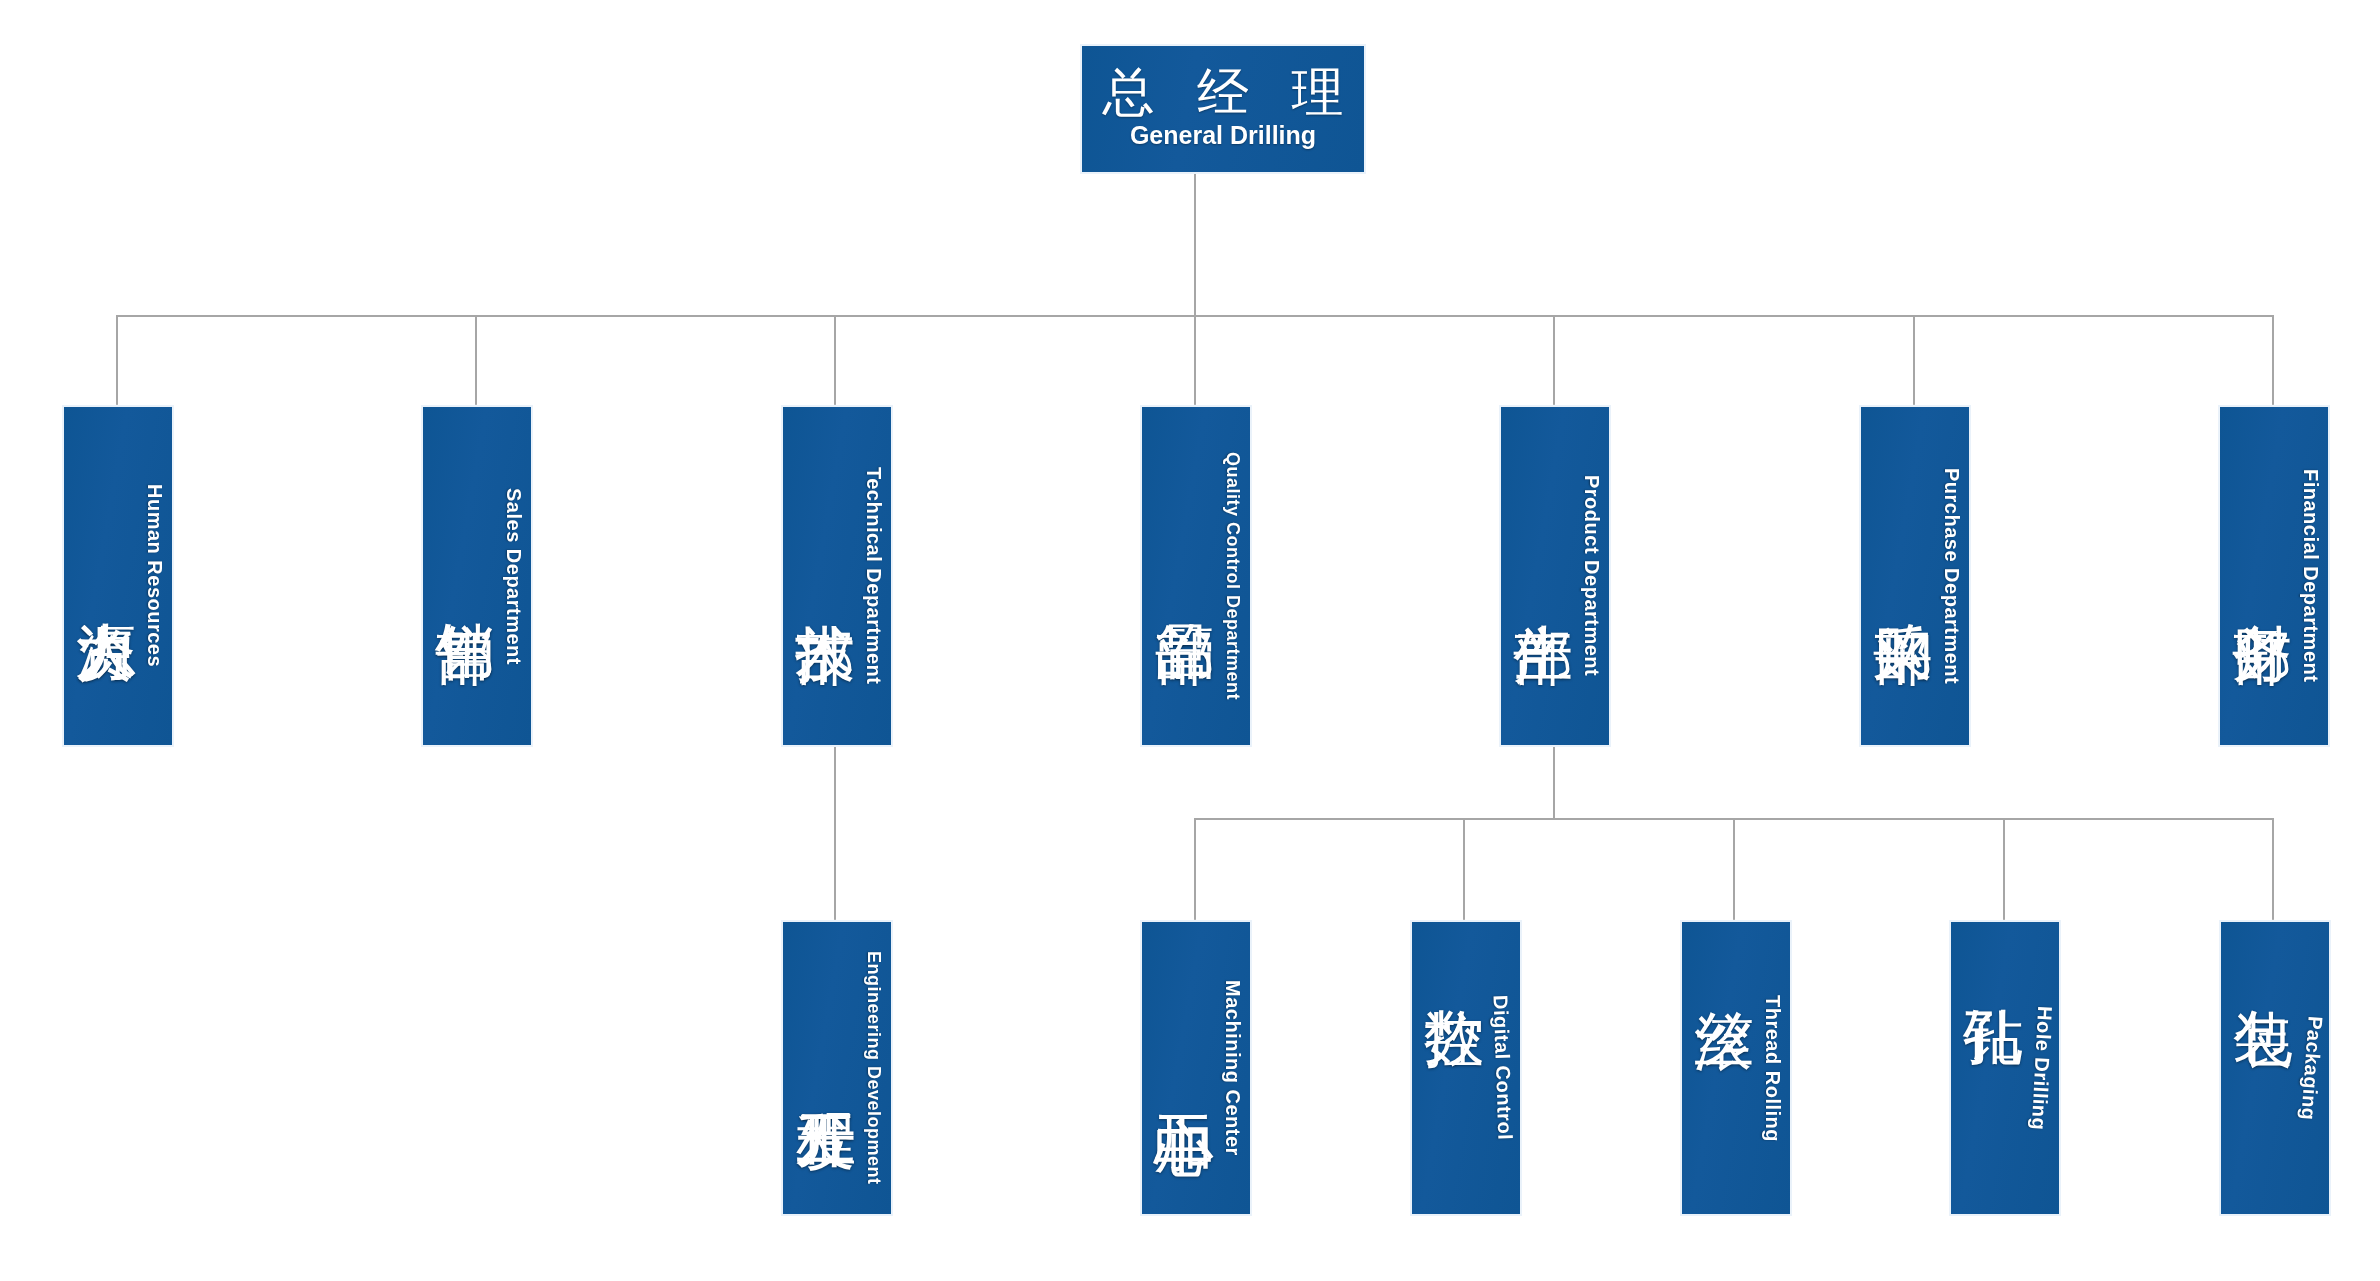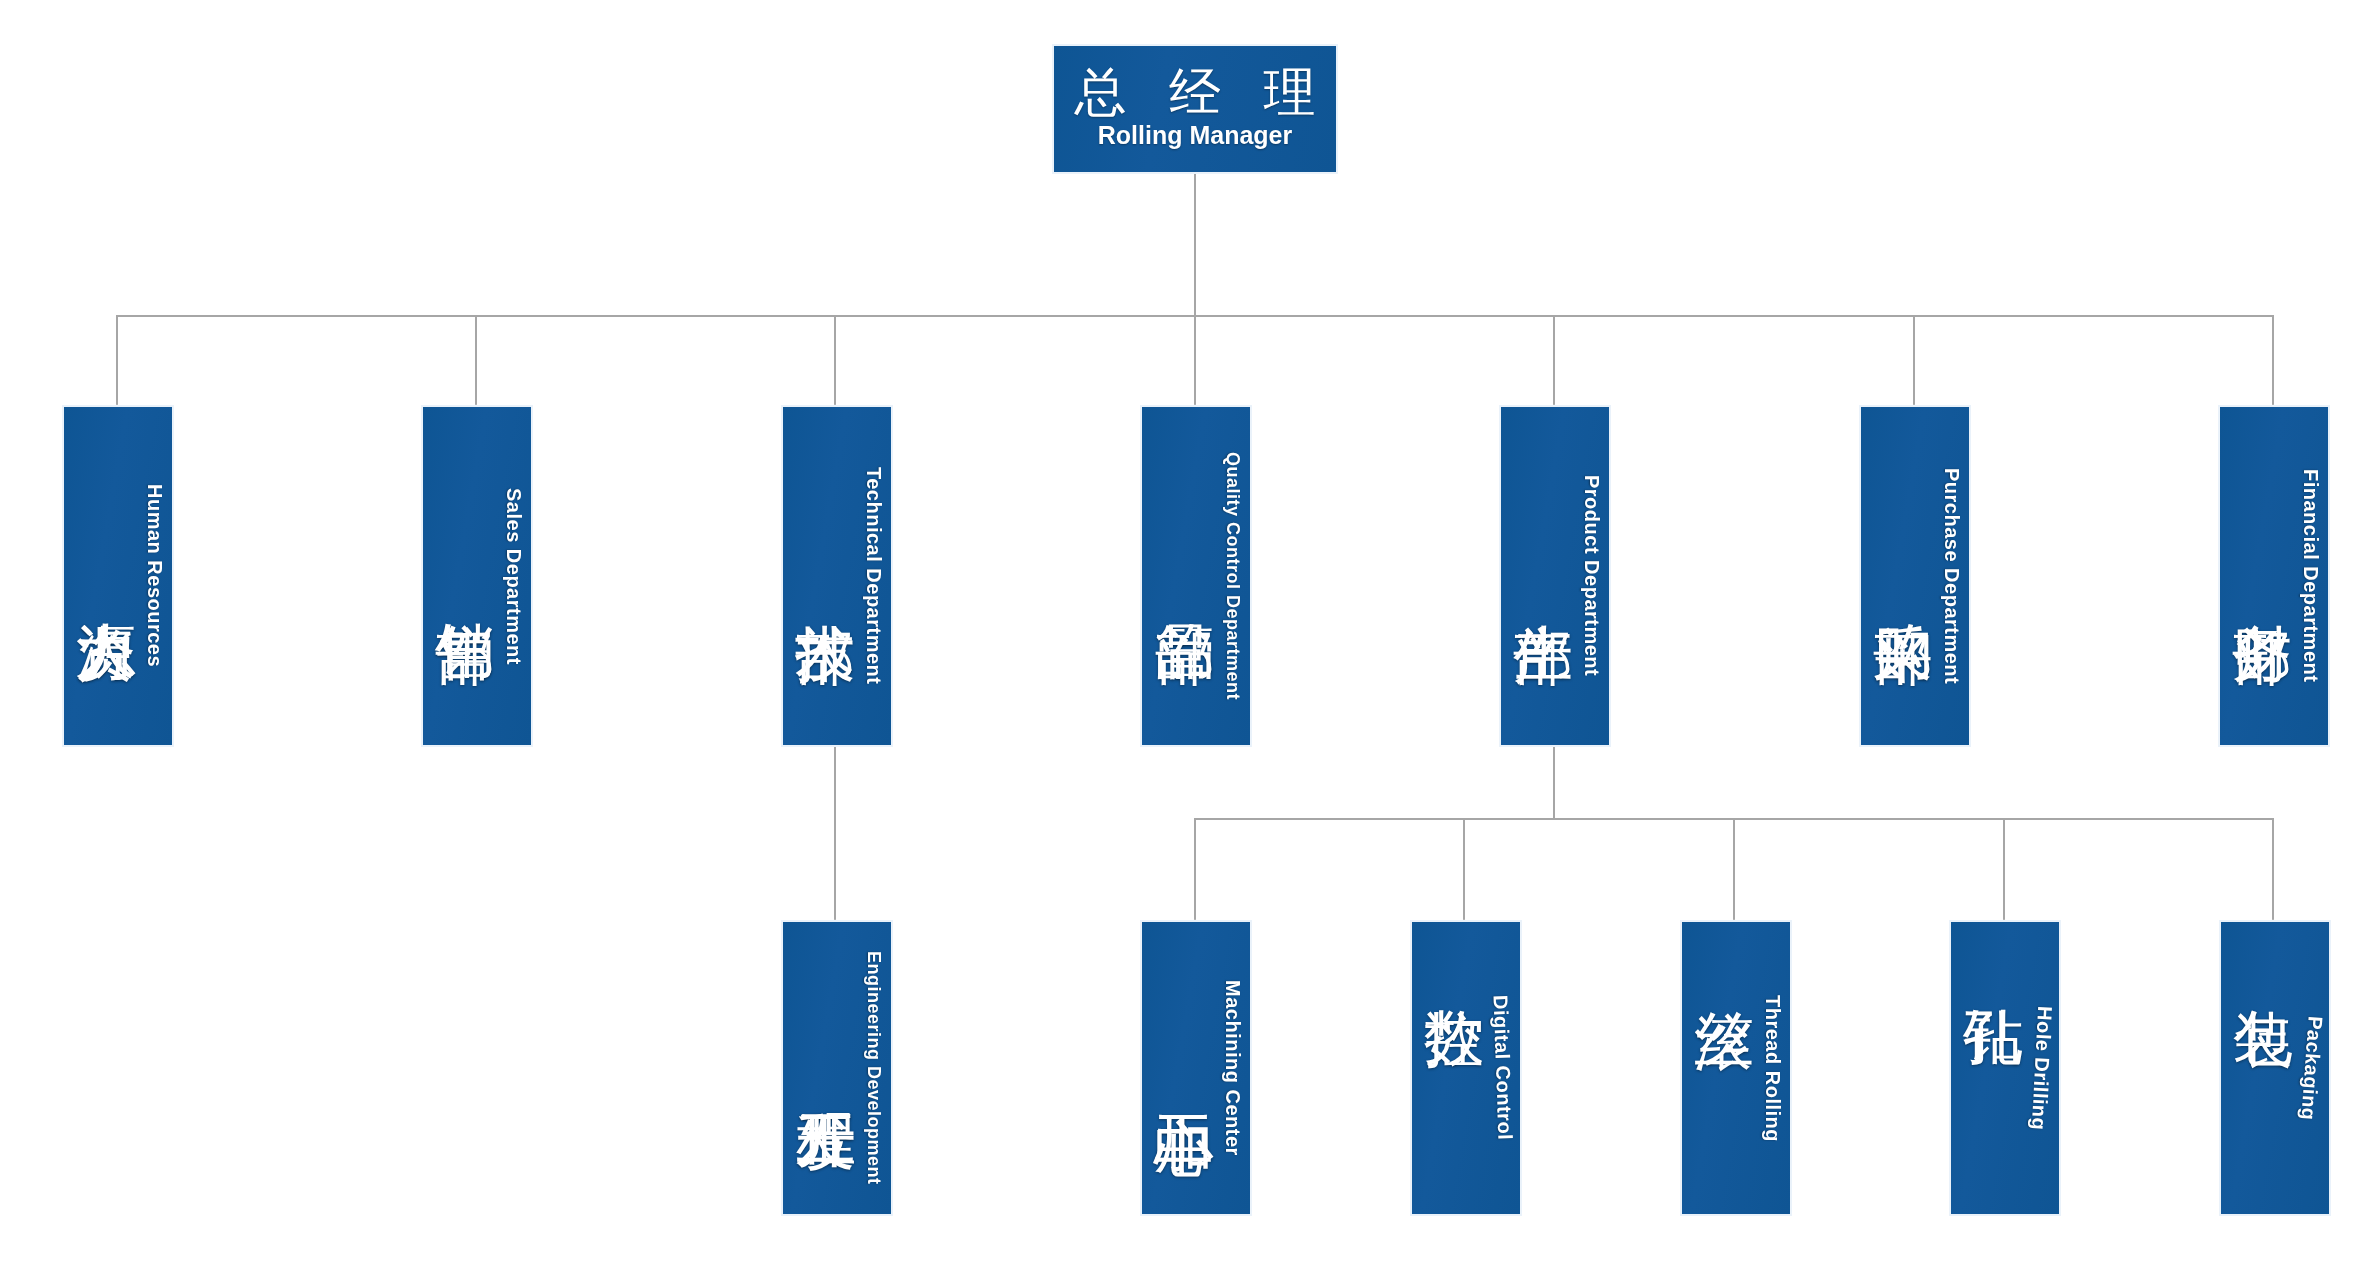--- a/index.html
+++ b/index.html
@@ -37,20 +37,21 @@
     box-shadow: 0 0 0 0.5px rgba(255,255,255,0.35);
   }
 
   
   .node-root {
     display: flex;
     flex-direction: column;
     align-items: center;
     justify-content: center;
     padding: 6px 10px 10px 10px;
+    margin-left: 28px;
   }
   .root-cn {
     font-size: 52px;
     line-height: 1.08;
     letter-spacing: 14px;
     text-indent: 14px;
     font-weight: 400;
     white-space: nowrap;
     text-shadow: 0 1px 2px rgba(0,0,0,0.35);
   }
@@ -106,21 +107,21 @@
   .v-en.tilt3 { transform: rotate(-2deg); }
   .v-en.center{ align-items: center; }
 </style>
 </head>
 <body>
 
 <div id="chart-root">
 
   <div class="node node-root" style="left:1052px; top:44px; width:286px; height:130px;">
     <div class="root-cn">总 经 理</div>
-    <div class="root-en">Rolling Manager</div>
+    <div class="root-en">General Drilling</div>
   </div>
 
   <div class="line v" style="left:1194px; top:174px; height:142px;"></div>
 
   <div class="line h" style="left:116px; top:315px; width:2157px;"></div>
 
   <div class="line v" style="left:116px;  top:315px; height:92px;"></div>
   <div class="line v" style="left:475px;  top:315px; height:92px;"></div>
   <div class="line v" style="left:834px;  top:315px; height:92px;"></div>
   <div class="line v" style="left:1194px; top:315px; height:92px;"></div>

